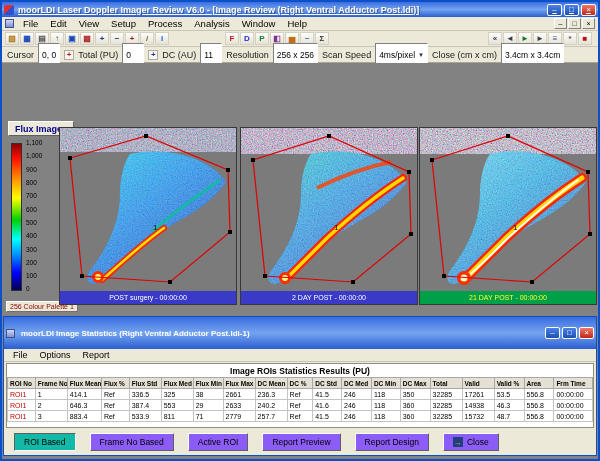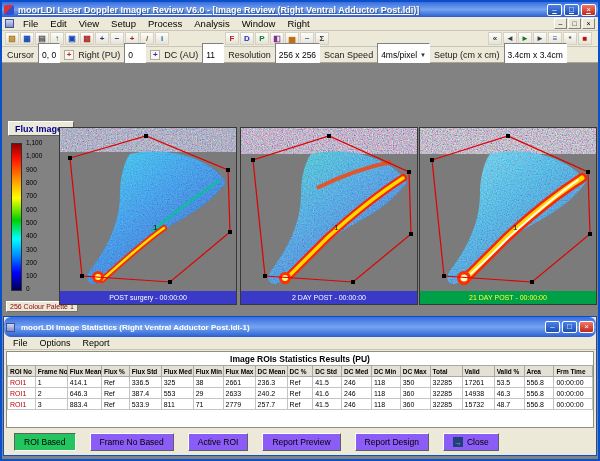--- a/index.html
+++ b/index.html
@@ -45,32 +45,32 @@
   .palette-caption { position:absolute; left:4px; top:238px; font-size:7px; color:#900000; background:#ece9d8; border:1px solid; border-color:#fff #707070 #707070 #fff; padding:1px 3px; }
 
   .image-frame { position:absolute; top:64px; width:178px; height:178px; border:1px solid #383838; background:#7b7b7b; }
   .frame1 { left:57px; } .frame2 { left:238px; } .frame3 { left:417px; }
   .flux-svg { display:block; width:176px; height:163px; }
   .caption { height:13px; background:#3a3ac8; color:#fff; font-size:7px; display:flex; align-items:center; justify-content:center; white-space:nowrap; overflow:hidden; }
   .caption.active { background:#00a048; color:#ffff30; }
 
   
   .stats-window { position:absolute; left:1px; top:253px; width:calc(100% - 2px); height:140px; border:1px solid #0a50c8; background:#ece9d8; display:flex; flex-direction:column; }
-  .stats-titlebar { height:14px; background:linear-gradient(to bottom,#3a6ce0,#74a4f0 50%,#2a5ed0); display:flex; align-items:center; color:#fff; padding:10px 2px; flex:0 0 auto;border-radius:7px; }
+  .stats-titlebar { height:14px; background:linear-gradient(to bottom,#3a6ce0,#74a4f0 50%,#2a5ed0); display:flex; align-items:center; color:#fff; padding:16px 2px; flex:0 0 auto; }
   .stats-title { font-size:8px; font-weight:bold; flex:1; margin-left:3px; white-space:nowrap; overflow:hidden; }
   .stats-menubar { height:13px; display:flex; align-items:center; font-size:9px; border-bottom:1px solid #c8c4b8; padding:0 3px; flex:0 0 auto; }
   .stats-table-area { flex:1; background:#fff; border:1px solid #909080; margin:1px 2px; overflow:hidden; }
   .stats-table-title { font-size:8.5px; font-weight:bold; text-align:center; padding:2px 0 1px; background:#fff; }
   table { width:100%; border-collapse:collapse; table-layout:fixed; }
   th,td { font-size:7px; border:1px solid #c4c4c4; padding:1px 2px; text-align:left; white-space:nowrap; overflow:hidden; height:11px; }
   th { background:#e4e0d4; font-weight:bold; border-color:#a8a8a8; font-size:6.5px; }
   td.roi-red { color:#c00000; }
   .stats-buttons { height:26px; display:flex; align-items:center; gap:14px; padding:0 10px; flex:0 0 auto; }
   .sbtn { height:18px; padding:0 9px; font-size:8.5px; background:#8b5cf6; border:1px solid; border-color:#fff #606060 #606060 #fff; display:inline-flex; align-items:center; gap:4px; cursor:default; }
-  .sbtn.pressed { border-color:#606060 #fff #fff #606060; background:#22c55e; }
+  .sbtn.pressed { border-color:#606060 #fff #fff #606060; background:#14b8a6; }
   .close-door-icon { width:10px; height:10px; background:#204080; color:#ffd000; font-size:7px; display:inline-flex; align-items:center; justify-content:center; }
 </style>
 </head>
 <body>
 
 <div class="window">
 
   <div class="titlebar">
     <span class="app-icon"></span>
     <span class="title-text">moorLDI Laser Doppler Imager Review V6.0 - [Image Review (Right Ventral Adductor Post.ldi)]</span>
@@ -81,21 +81,21 @@
 
   <div class="menubar">
     <span class="child-icon"></span>
     <span class="menu-item">File</span>
     <span class="menu-item">Edit</span>
     <span class="menu-item">View</span>
     <span class="menu-item">Setup</span>
     <span class="menu-item">Process</span>
     <span class="menu-item">Analysis</span>
     <span class="menu-item">Window</span>
-    <span class="menu-item">Right</span>
+    <span class="menu-item">Help</span>
     <span class="mdi-btns">
       <span class="mdi-btn">–</span>
       <span class="mdi-btn">□</span>
       <span class="mdi-btn">×</span>
     </span>
   </div>
 
   <div class="toolbar">
     <span class="toolbar-group">
         <span class="tbico" style="color: rgb(176, 120, 24);">▨</span>
@@ -127,33 +127,33 @@
         <span class="tbico" style="color: rgb(32, 72, 160);">≡</span>
         <span class="tbico" style="color: rgb(80, 80, 80);">*</span>
         <span class="tbico" style="color: rgb(192, 16, 16);">■</span>
       </span>
   </div>
 
   <div class="infobar">
     <span class="ib-label">Cursor</span>
     <span class="ib-box">0, 0</span>
     <span class="mini-ico marker-red">+</span>
-    <span class="ib-label">Right (PU)</span>
+    <span class="ib-label">Total (PU)</span>
     <span class="ib-box">0</span>
     <span class="mini-ico marker-blue">+</span>
     <span class="ib-label">DC (AU)</span>
     <span class="ib-box">11</span>
     <span class="ib-label">Resolution</span>
     <span class="ib-box">256 x 256</span>
     <span class="ib-label">Scan Speed</span>
     <span class="ib-box">
         <span>4ms/pixel</span>
         <span class="dd-arrow">▼</span>
       </span>
-    <span class="ib-label">Setup (cm x cm)</span>
+    <span class="ib-label">Close (cm x cm)</span>
     <span class="ib-box">3.4cm x 3.4cm</span>
   </div>
 
   <div class="main">
 
     <div class="flux-images-btn">Flux Images</div>
     <div class="palette-bar"></div>
     <div class="palette-scale">
         <span class="pal-lab">1,100</span>
         <span class="pal-lab">1,000</span>

